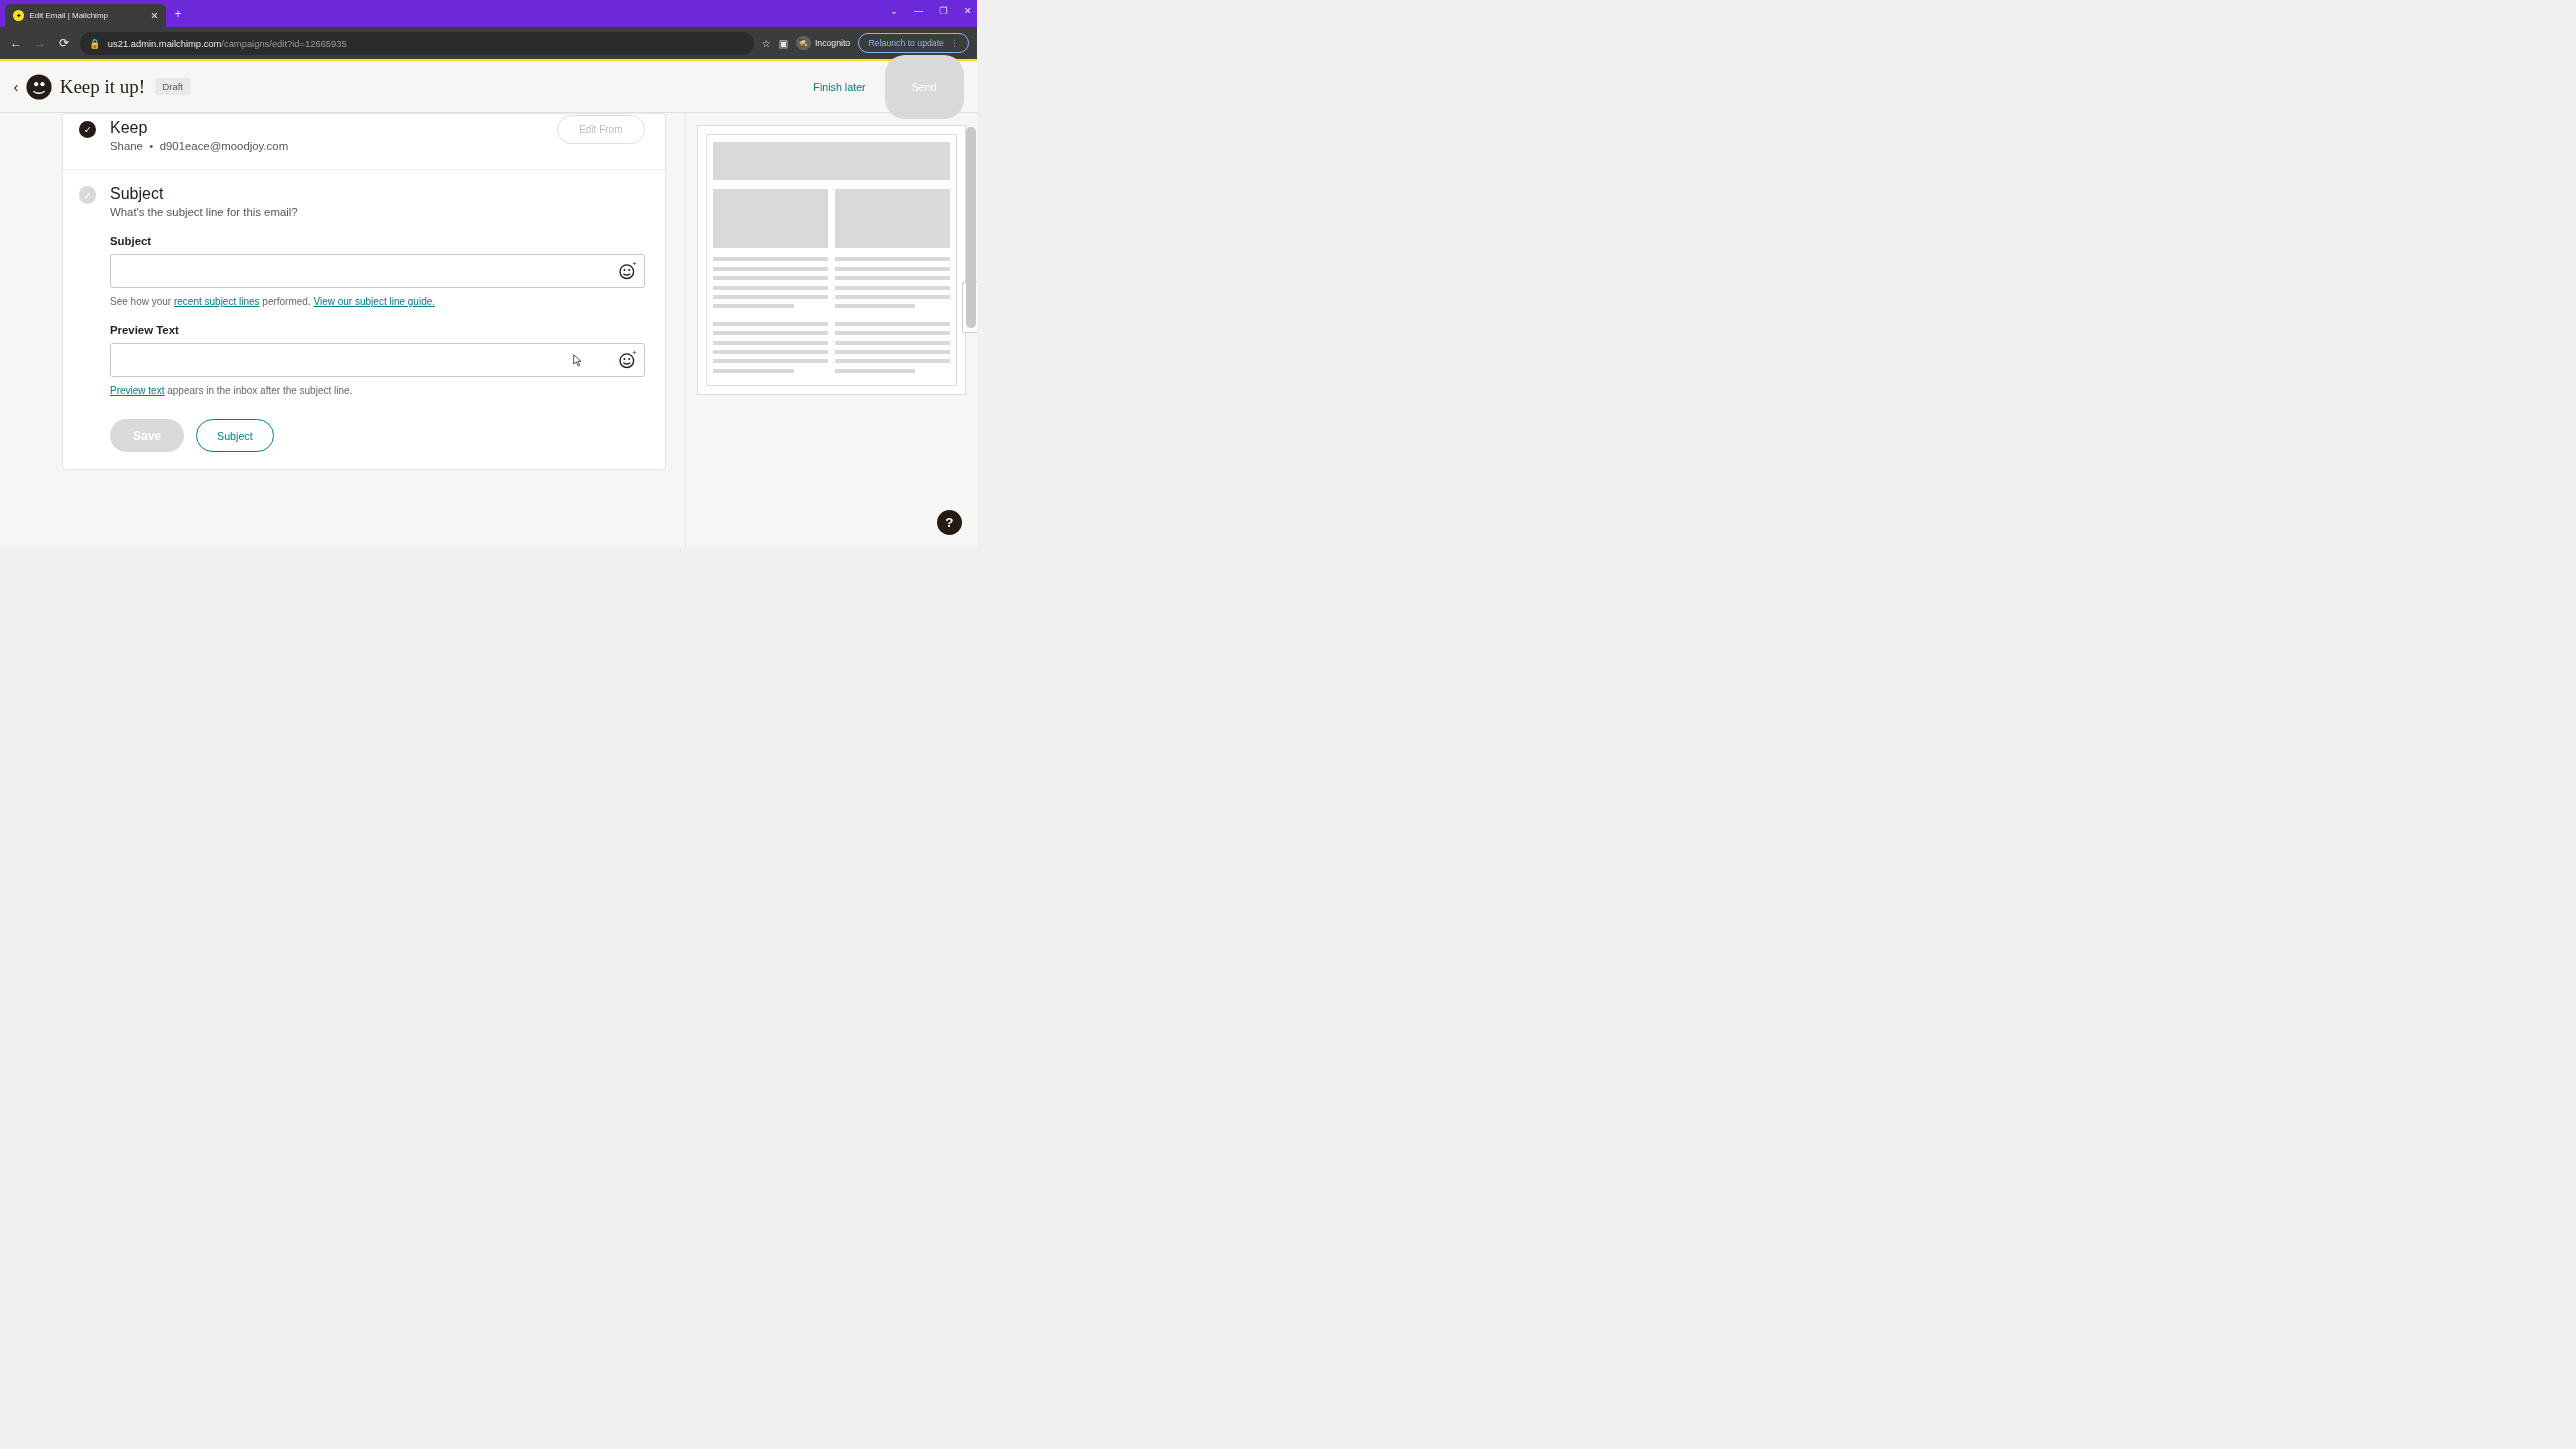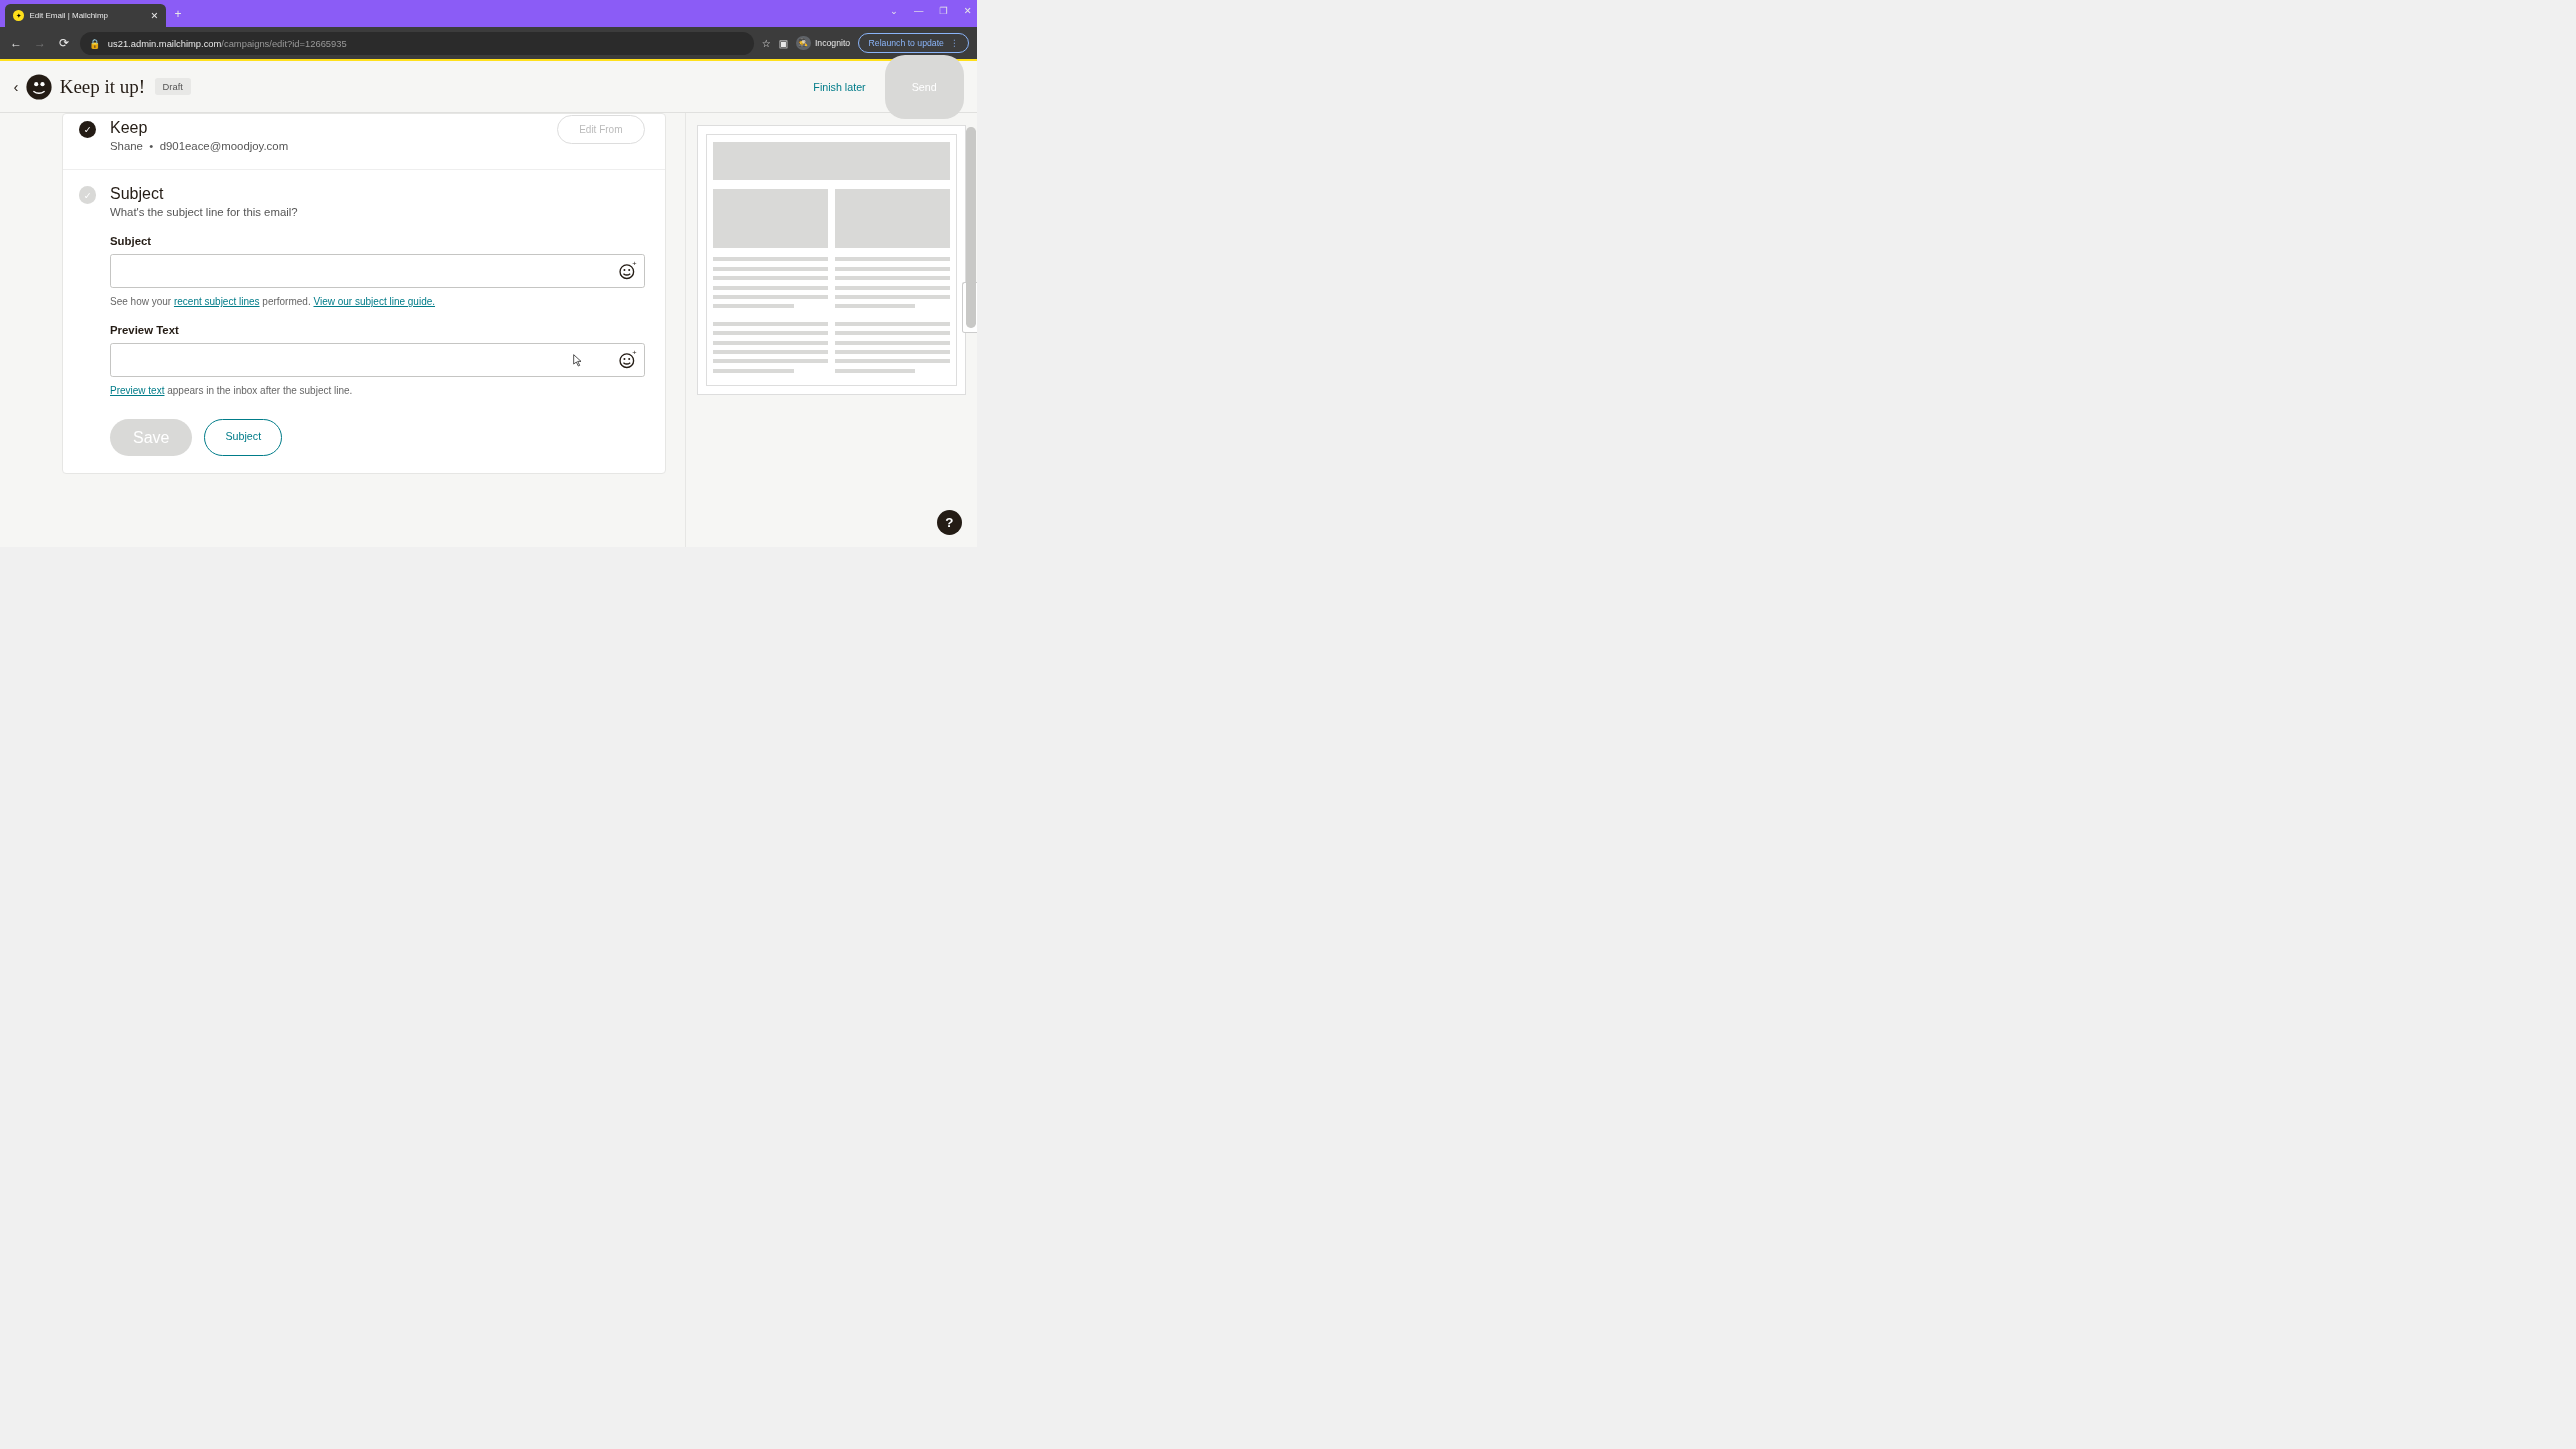--- a/index.html
+++ b/index.html
@@ -7,21 +7,21 @@
   font-family: -apple-system, BlinkMacSystemFont, "Segoe UI", Helvetica, Arial, sans-serif;
   background: #f0f0f0;
   width: 977px;
   height: 547px;
   overflow: hidden;
   position: relative;
 }
 
 
 .browser-chrome {
-  background: #8b5cf6;
+  background: #6d28d9;
   height: 59px;
 }
 .tab-bar {
   height: 27px;
   display: flex;
   align-items: center;
   padding-left: 5.4px;
 }
 .tab {
   background: #3c3c3c;
@@ -235,21 +235,21 @@
 }
 .helper a { color: #007c89; text-decoration: underline; cursor: pointer; font-weight: 500;}
 
 .btn-row {
   display: flex; gap: 12px;
   margin-top: 23px;
 }
 .save-btn {
   background: #d9d9d7; color: #fff;
   padding: 9.4px 23px; border-radius: 19px;
-  font-size: 16px; font-weight: 400;
+  font-size: 12px; font-weight: 700;
   cursor: not-allowed;
   text-align: center;
 }
 .cancel-btn {
   border: 0.7px solid #007c89;
   color: #007c89;
   background: #fff;
   padding: 9.4px 20px; border-radius: 19px;
   font-size: 10.7px; font-weight: 500;
   cursor: pointer;

